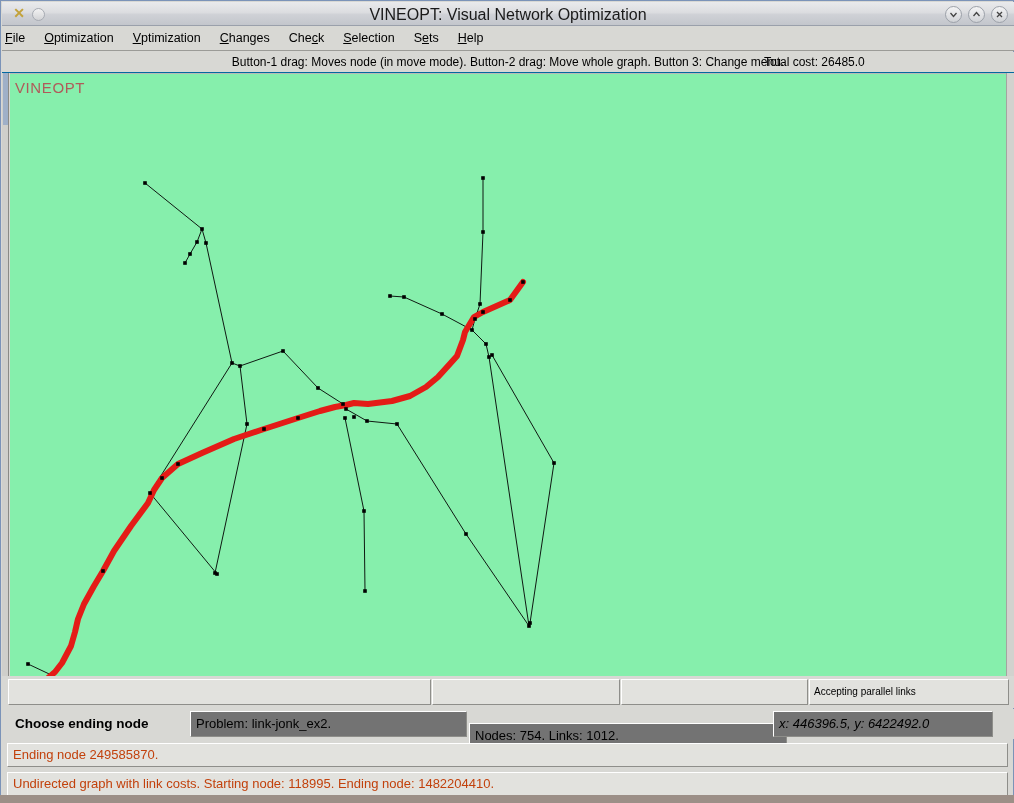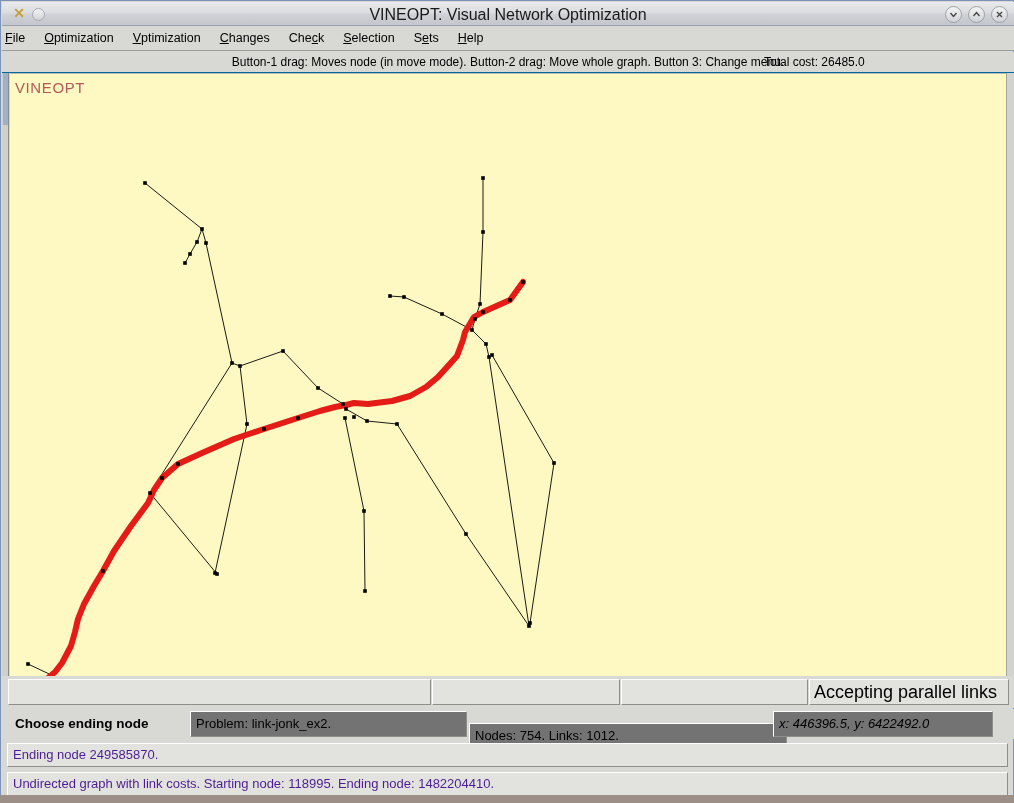--- a/index.html
+++ b/index.html
@@ -159,21 +159,21 @@
     width: 8px; height: 603px;
     background: #d2d2ce;
     border-left: 1px solid #a4a4a0;
     box-sizing: border-box;
   }
   .canvas {
     position: absolute;
     left: 8px; top: 0px;
     width: 996px;
     height: 603px;
-    background: #fef9c3;
+    background: #86efac;
     border-top: 1px solid #b9b9b5;
     box-sizing: border-box;
     overflow: hidden;
   }
   .canvas-label {
     position: absolute;
     left: 5px; top: 5px;
     font-size: 15px;
     color: #b05a5a;
     letter-spacing: 0.6px;
@@ -196,21 +196,21 @@
   }
   .statcell {
     position: absolute;
     top: 3px;
     height: 26px;
     background: #e2e2de;
     border: 1px solid #ffffff;
     border-right-color: #8e8e8a;
     border-bottom-color: #8e8e8a;
     box-sizing: border-box;
-    font-size: 18px;
+    font-size: 10px;
     color: #000;
     line-height: 24px;
     padding-left: 4px;
     overflow: hidden;
     white-space: nowrap;
   }
 
   
   .statrow2 {
     position: absolute;
@@ -243,21 +243,21 @@
     position: absolute;
     left: 6px;
     width: 1001px;
     height: 24px;
     background: #e2e2de;
     border: 1px solid #ffffff;
     border-right-color: #8e8e8a;
     border-bottom-color: #8e8e8a;
     box-sizing: border-box;
     font-size: 13px;
-    color: #4c1d95;
+    color: #c2410c;
     line-height: 22px;
     padding-left: 5px;
     overflow: hidden;
     white-space: nowrap;
   }
   #msg1 { top: 742px; }
   #msg2 { top: 771px; }
 
   .bottom-strip {
     position: absolute;

